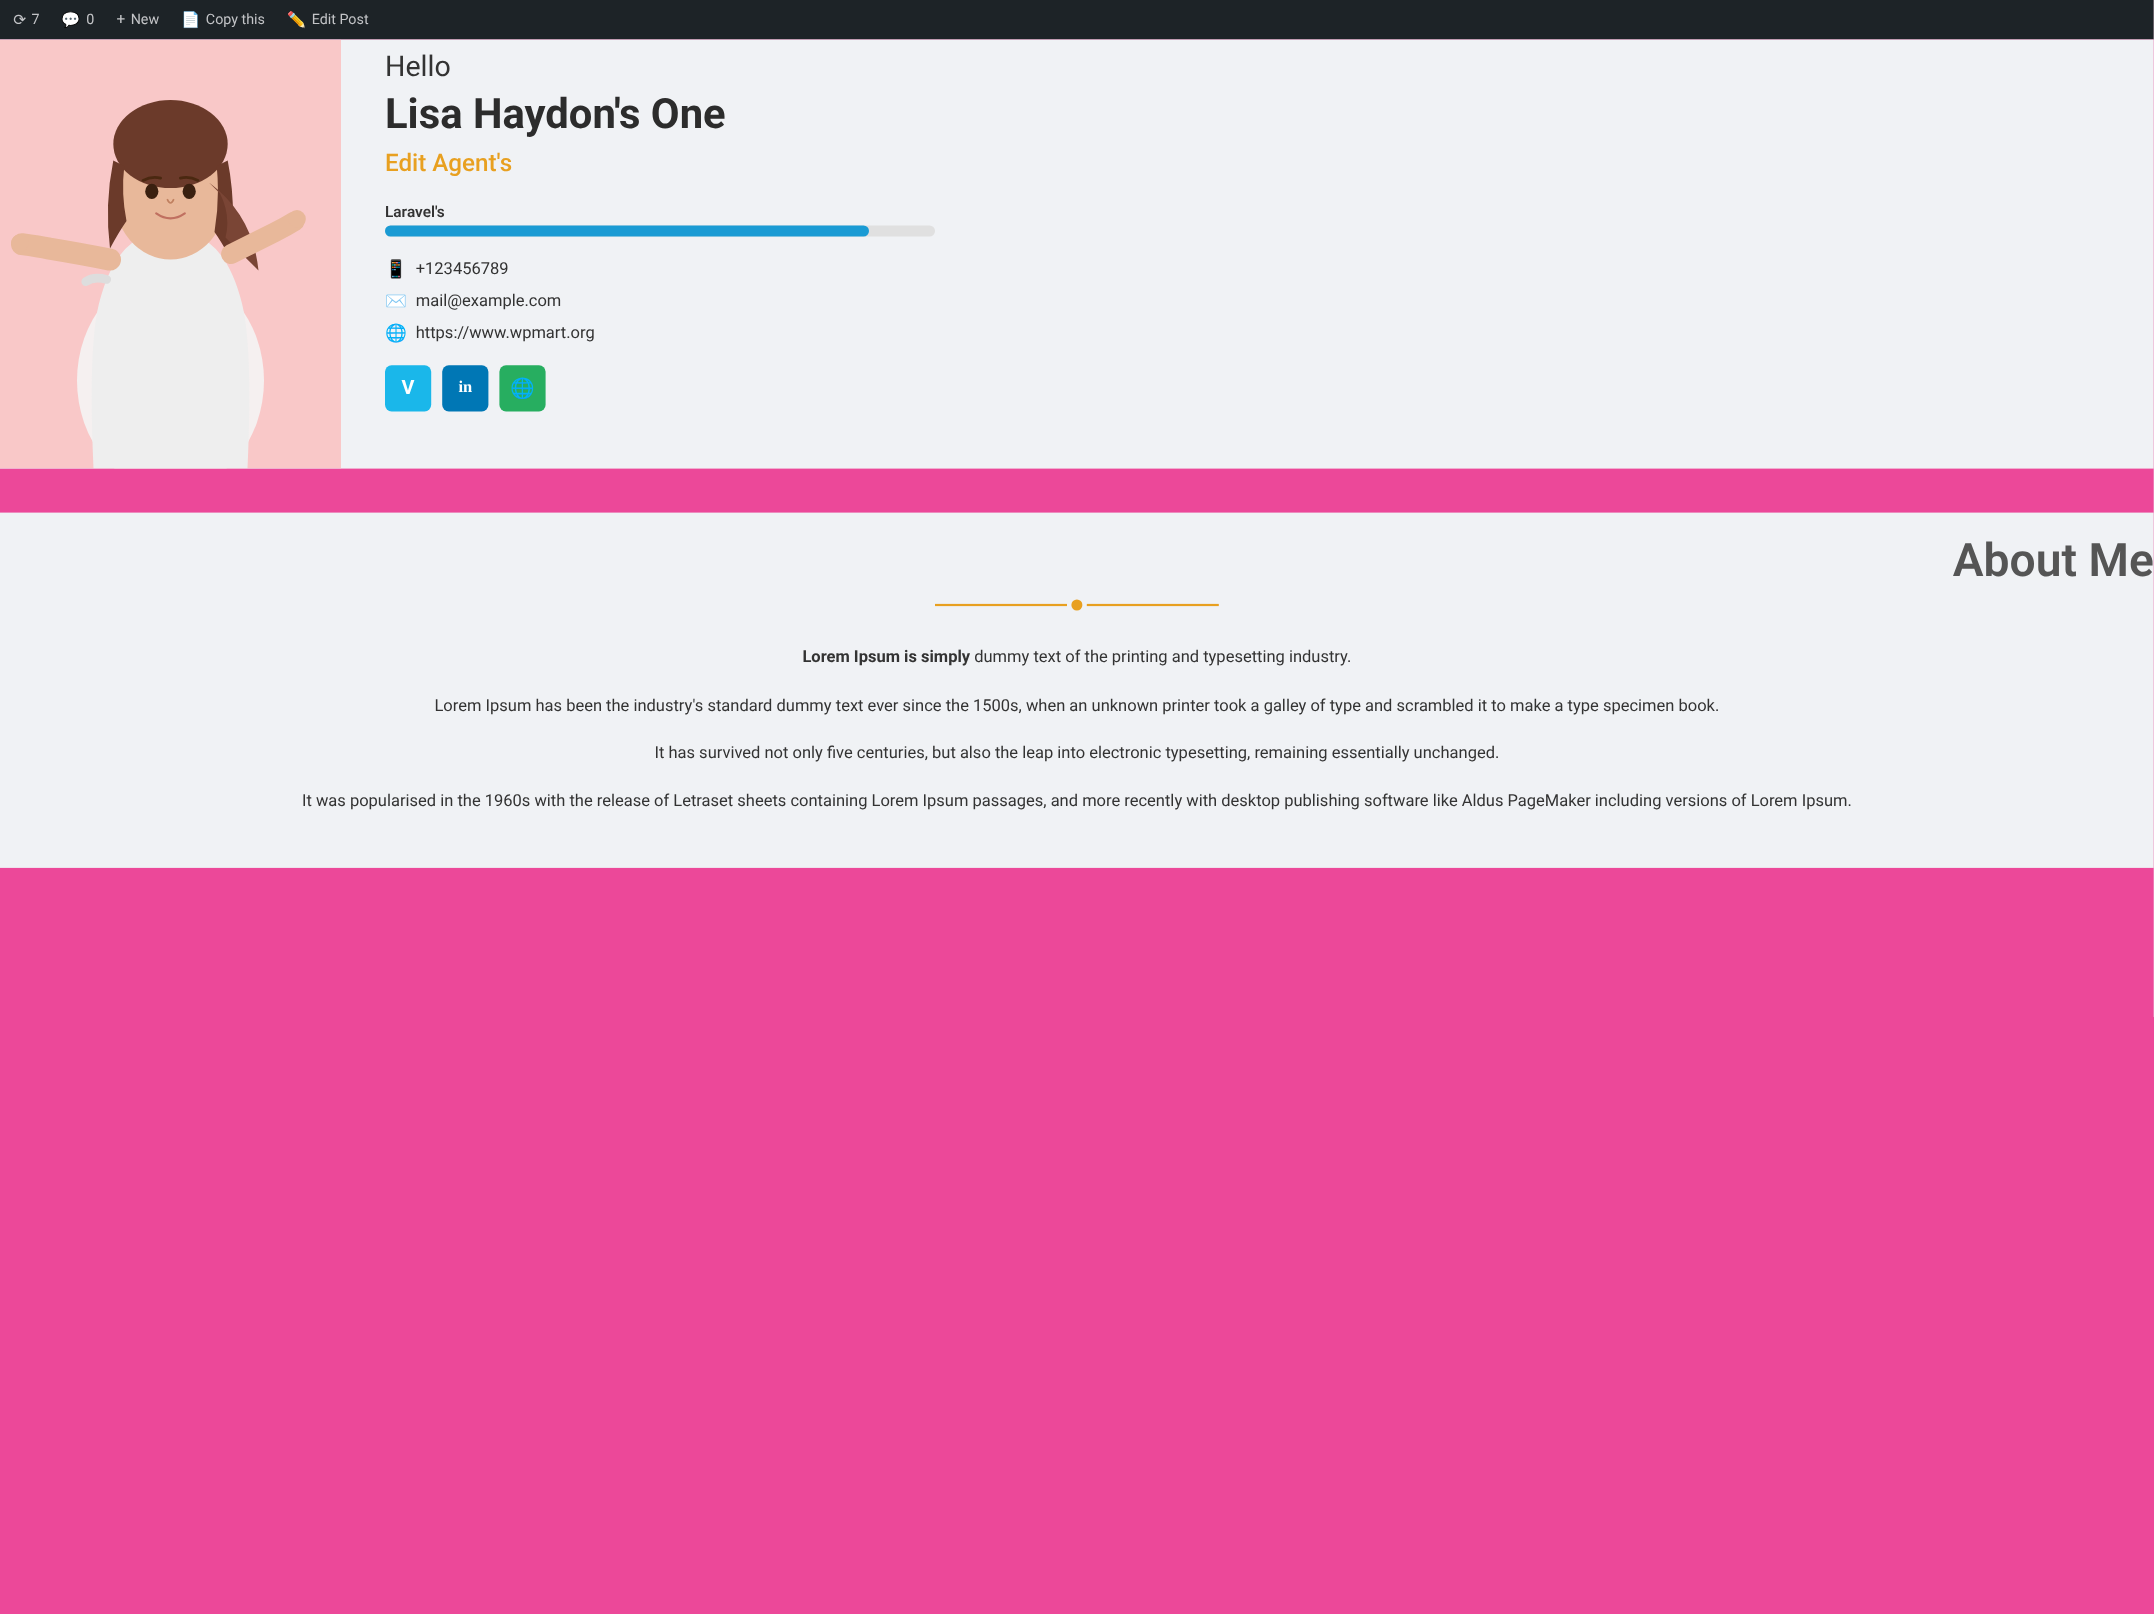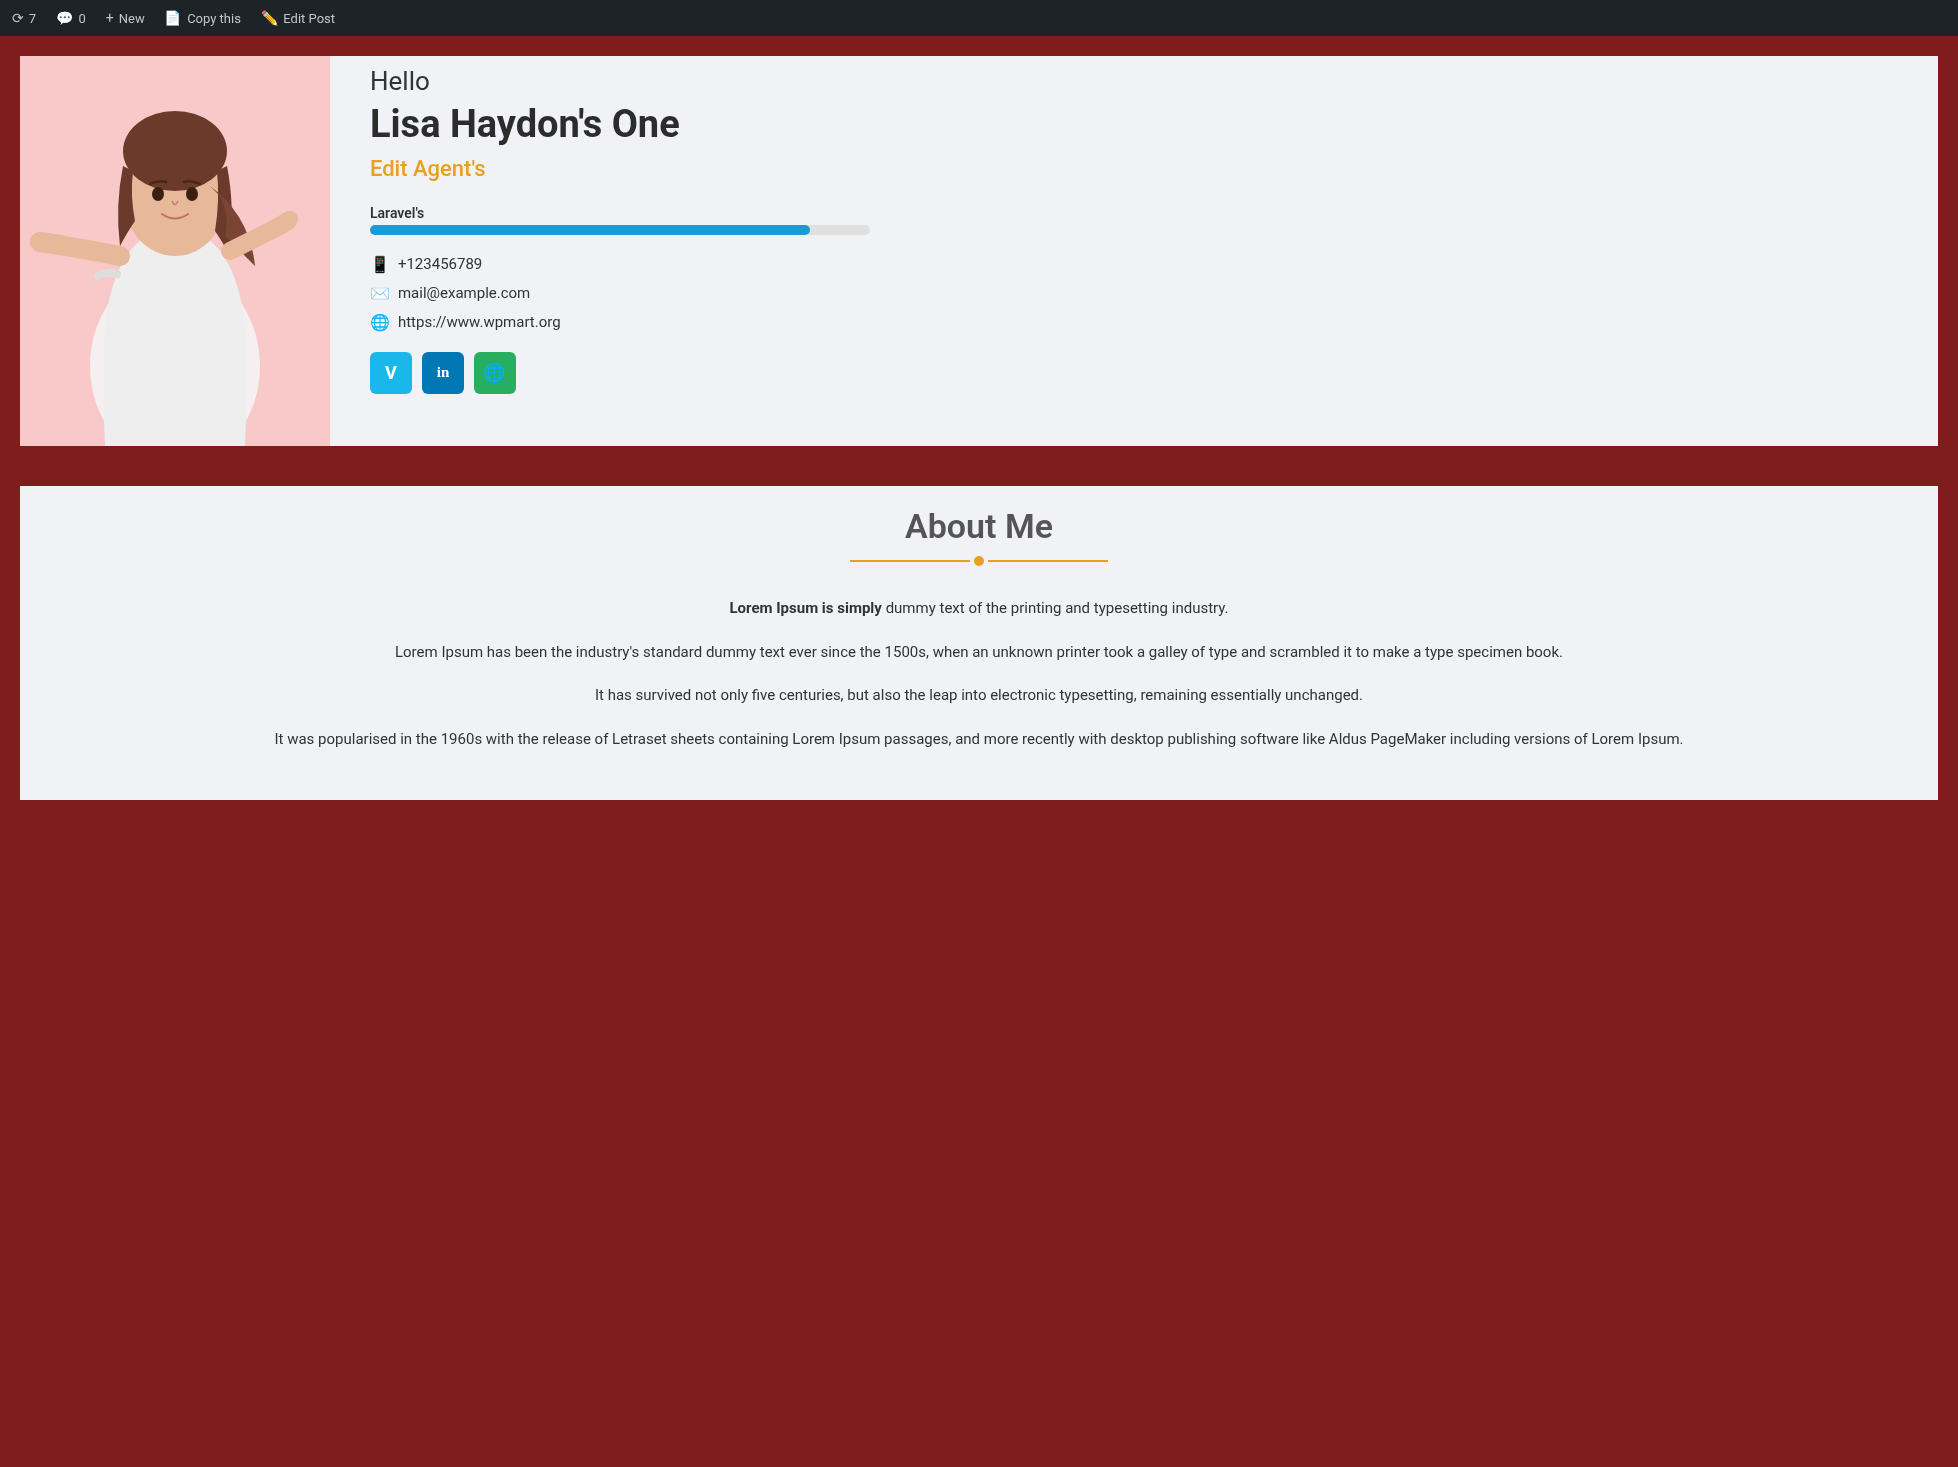--- a/index.html
+++ b/index.html
@@ -30,22 +30,21 @@
       cursor: pointer;
       white-space: nowrap;
     }
 
     .admin-bar-icon {
       font-size: 14px;
     }
 
     
     #page-content {
-      background: #7f1d1d;
-      padding: 20px;
+      background: #ec4899;
       min-height: calc(100vh - 36px);
     }
 
     
     .profile-section {
       display: flex;
       gap: 40px;
       margin-bottom: 40px;
       background: #f0f2f5;
     }
@@ -164,24 +163,25 @@
       background: #f0f2f5;
       padding: 20px 0 30px 0;
     }
 
     .about-title-wrapper {
       text-align: center;
       margin-bottom: 30px;
     }
 
     .about-title {
-      font-size: 34px;
+      font-size: 42px;
       color: #555;
       font-weight: 600;
       margin-bottom: 10px;
+      text-align: right;
     }
 
     .about-divider {
       display: flex;
       align-items: center;
       justify-content: center;
       gap: 0;
     }
 
     .divider-line {

